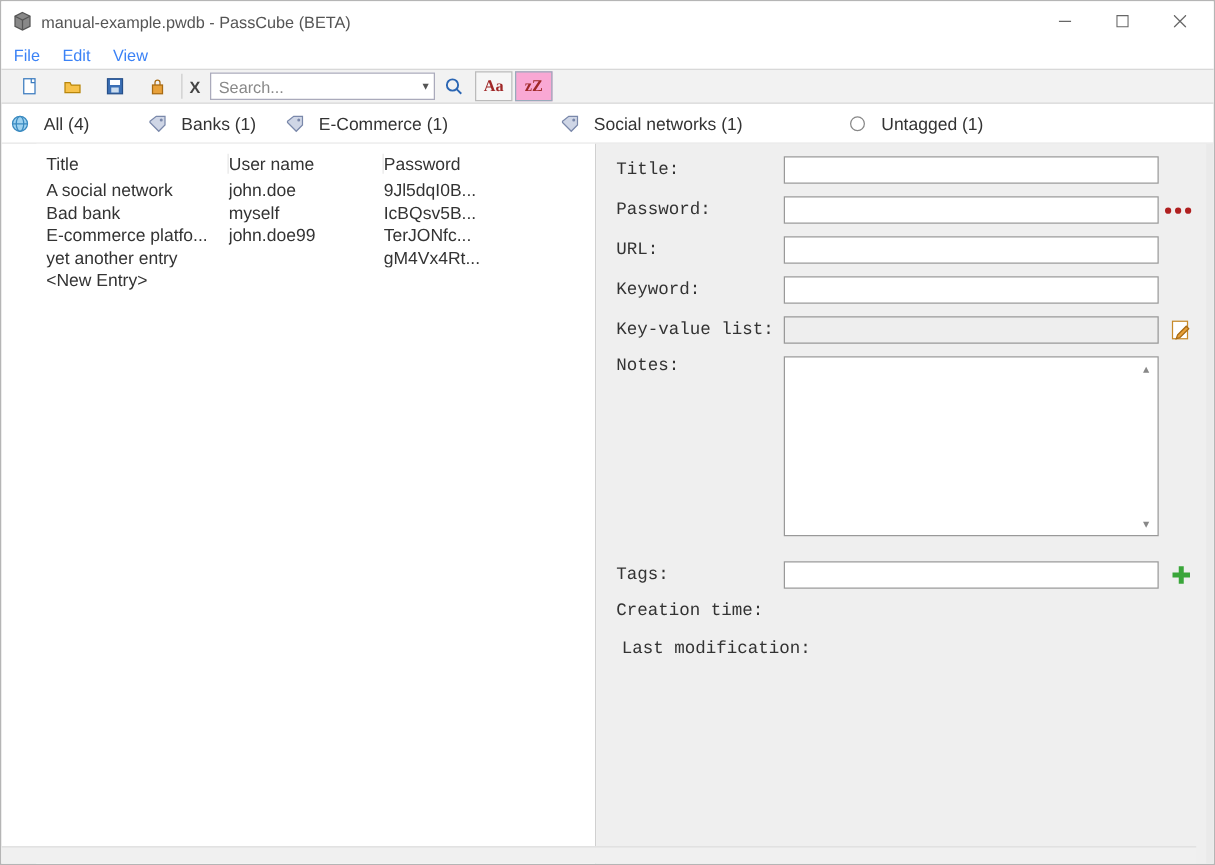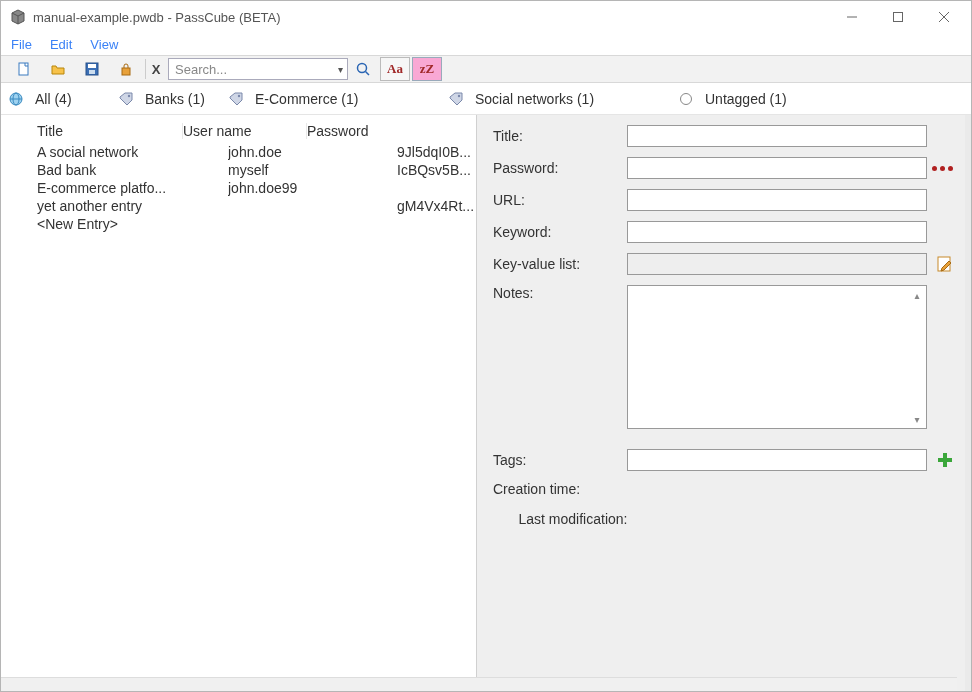--- a/index.html
+++ b/index.html
@@ -125,26 +125,26 @@
     padding: 10px 18px 10px 16px;
     overflow: hidden;
     position: relative;
   }
   
   .etable { width: 100%; }
   .ethead { display:flex; color:#333; font-size:14px; padding: 2px 0 4px 0; }
   .col-title { width: 146px; }
   .col-user  { width: 124px; }
   .col-pass  { flex: 1; }
-  .erow { display:flex; font-size:14px; padding: 1px 0; gap: 45px; }
+  .erow { display:flex; font-size:14px; padding: 1px 0; }
   .erow .col-title, .erow .col-user, .erow .col-pass { white-space:nowrap; overflow:hidden; text-overflow:clip; }
   .colhdr { border-right: 1px solid #e8e8e8; padding-right:4px;}
   
   .frow { display:flex; align-items:center; margin-bottom: 10px; }
-  .flabel { width: 134px; font-size:14px; color:#333; }
+  .flabel { width: 134px; font-size:14px; color:#333;font-family:Liberation Mono, monospace; }
   .ftext {
     flex: 1; height: 22px;
     border: 1px solid #999;
     background: #fff;
     max-width: 312px;
   }
   .ficon-slot { width: 26px; display:flex; justify-content:flex-end; align-items:center; }
   .dots3 { display:flex; gap:3px; }
   .dots3 i { width:5px; height:5px; background:#b02020; border-radius:50%; display:block;}
   .pencil {
@@ -318,20 +318,21 @@
         <div class="col-pass">9Jl5dqI0B...</div>
       </div>
       <div class="erow">
         <div class="col-title">Bad bank</div>
         <div class="col-user">myself</div>
         <div class="col-pass">IcBQsv5B...</div>
       </div>
       <div class="erow">
         <div class="col-title">E-commerce platfo...</div>
         <div class="col-user">john.doe99</div>
+        <div class="col-pass">TerJONfc...</div>
       </div>
       <div class="erow">
         <div class="col-title">yet another entry</div>
         <div class="col-user"></div>
         <div class="col-pass">gM4Vx4Rt...</div>
       </div>
       <div class="erow">
         <div class="col-title">&lt;New Entry&gt;</div>
         <div class="col-user"></div>
         <div class="col-pass"></div>

